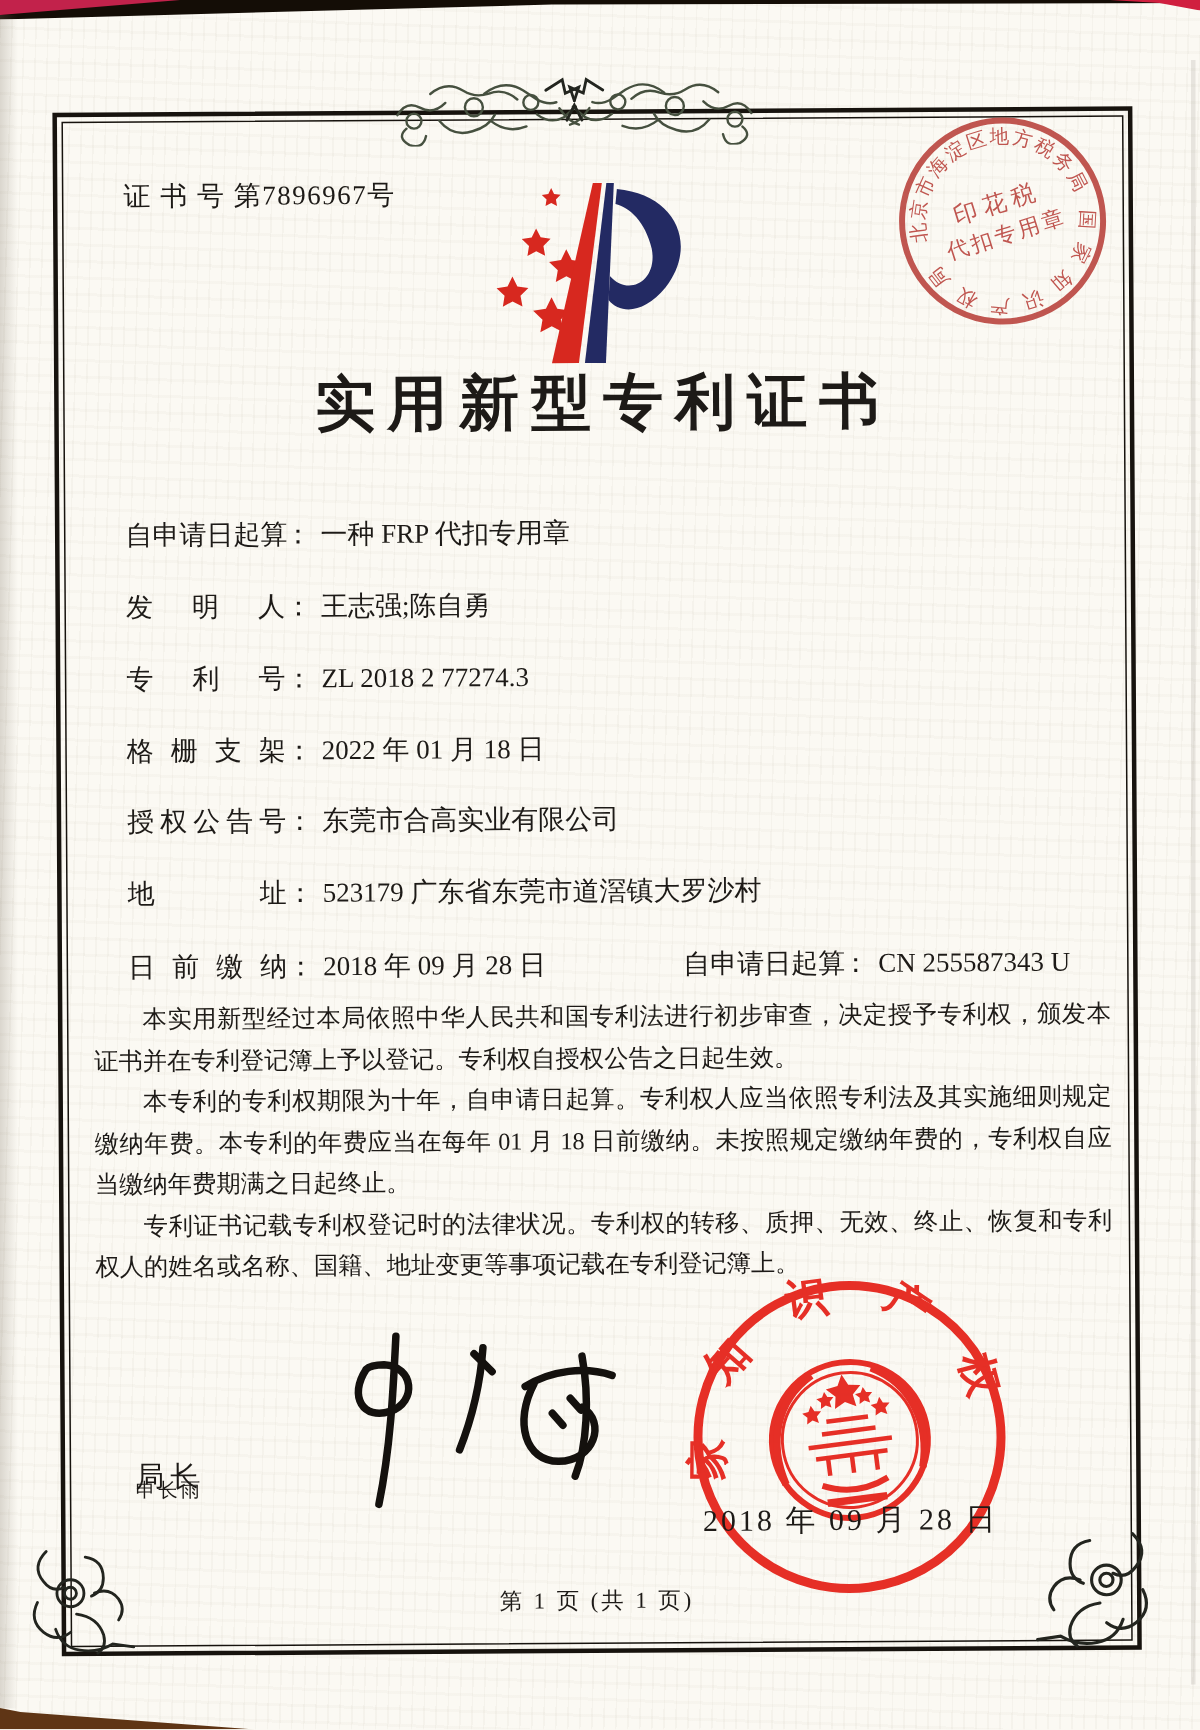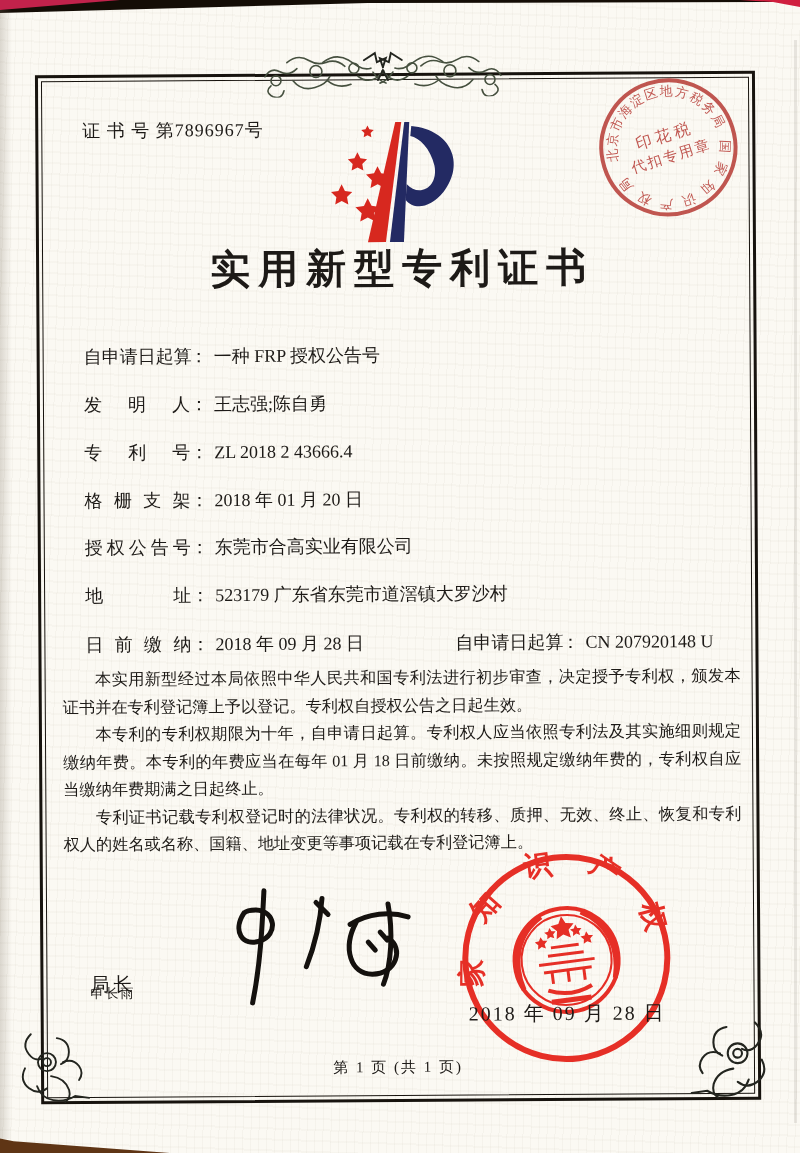--- a/index.html
+++ b/index.html
@@ -183,41 +183,41 @@
     <g fill="#232a63">
       <polygon points="85,2 90,2 84,122 70,122"></polygon>
       <path d="M92,6 C132,10 146,44 124,72 C110,89 94,90 86,80 L87,64 C99,78 119,68 115,46 C111,28 100,18 91,16 Z"></path>
     </g>
   </svg>
 
   <div class="doc-title">实用新型专利证书</div>
 
   <div class="fields">
     <div class="field-row fr0">
-      <span class="lbl">自申请日起算</span><span class="colon">：</span><span class="val">一种 FRP 授权公告号</span>
+      <span class="lbl">自申请日起算</span><span class="colon">：</span><span class="val">一种 FRP 代扣专用章</span>
     </div>
     <div class="field-row fr1">
       <span class="lbl">发明人</span><span class="colon">：</span><span class="val">王志强;陈自勇</span>
     </div>
     <div class="field-row fr2">
-      <span class="lbl">专利号</span><span class="colon">：</span><span class="val">ZL 2018 2 43666.4</span>
+      <span class="lbl">专利号</span><span class="colon">：</span><span class="val">ZL 2018 2 77274.3</span>
     </div>
     <div class="field-row fr3">
-      <span class="lbl">格栅支架</span><span class="colon">：</span><span class="val">2018 年 01 月 20 日</span>
+      <span class="lbl">格栅支架</span><span class="colon">：</span><span class="val">2022 年 01 月 18 日</span>
     </div>
     <div class="field-row fr4">
       <span class="lbl">授权公告号</span><span class="colon">：</span><span class="val">东莞市合高实业有限公司</span>
     </div>
     <div class="field-row fr5">
       <span class="lbl">地址</span><span class="colon">：</span><span class="val">523179 广东省东莞市道滘镇大罗沙村</span>
     </div>
     <div class="field-row fr6">
       <span class="lbl">日前缴纳</span><span class="colon">：</span><span class="val">2018 年 09 月 28 日</span>
       <span class="auth-no">
-        <span class="lbl">自申请日起算</span><span class="colon">：</span><span class="val">CN 207920148 U</span>
+        <span class="lbl">自申请日起算</span><span class="colon">：</span><span class="val">CN 255587343 U</span>
       </span>
     </div>
   </div>
 
   <div class="paragraphs">
     <p>本实用新型经过本局依照中华人民共和国专利法进行初步审查，决定授予专利权，颁发本证书并在专利登记簿上予以登记。专利权自授权公告之日起生效。</p>
     <p>本专利的专利权期限为十年，自申请日起算。专利权人应当依照专利法及其实施细则规定缴纳年费。本专利的年费应当在每年 01 月 18 日前缴纳。未按照规定缴纳年费的，专利权自应当缴纳年费期满之日起终止。</p>
     <p>专利证书记载专利权登记时的法律状况。专利权的转移、质押、无效、终止、恢复和专利权人的姓名或名称、国籍、地址变更等事项记载在专利登记簿上。</p>
   </div>
 

